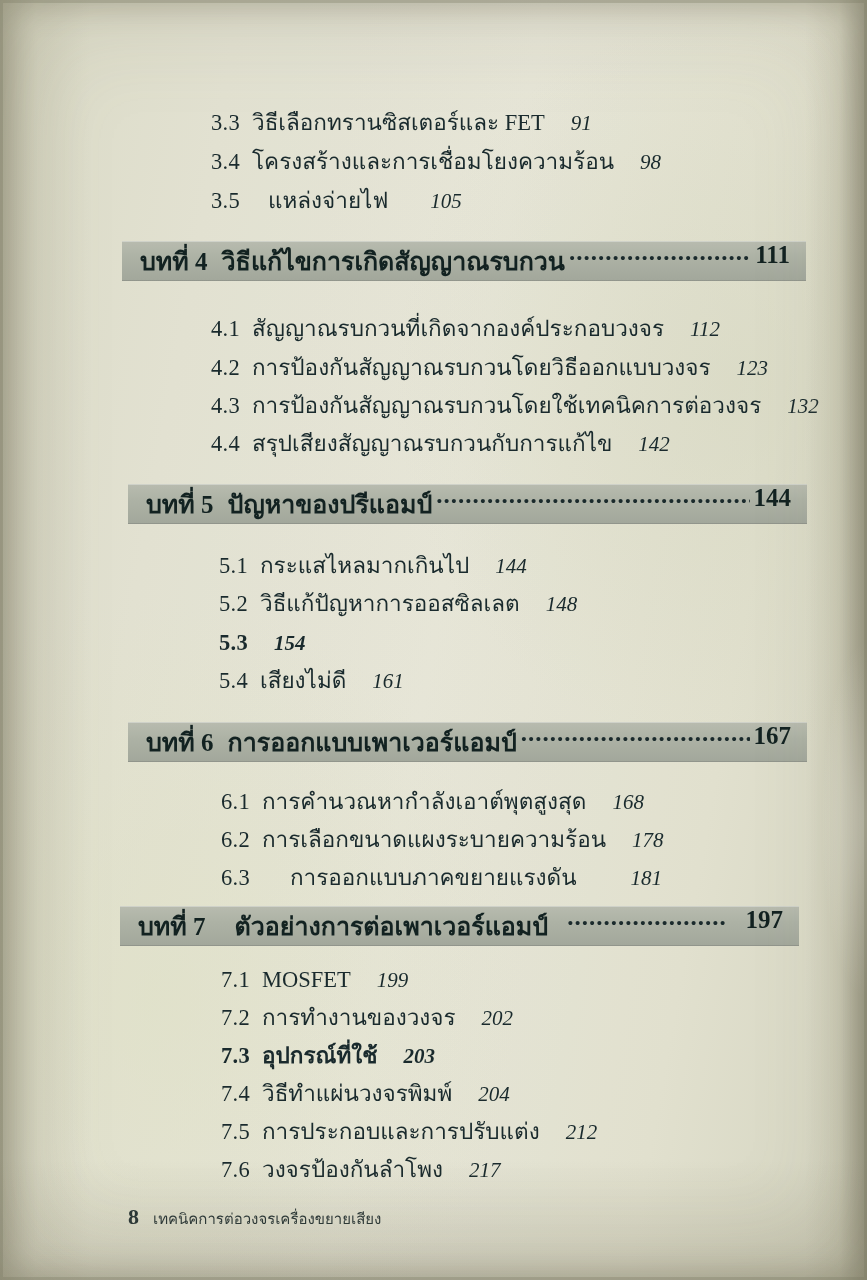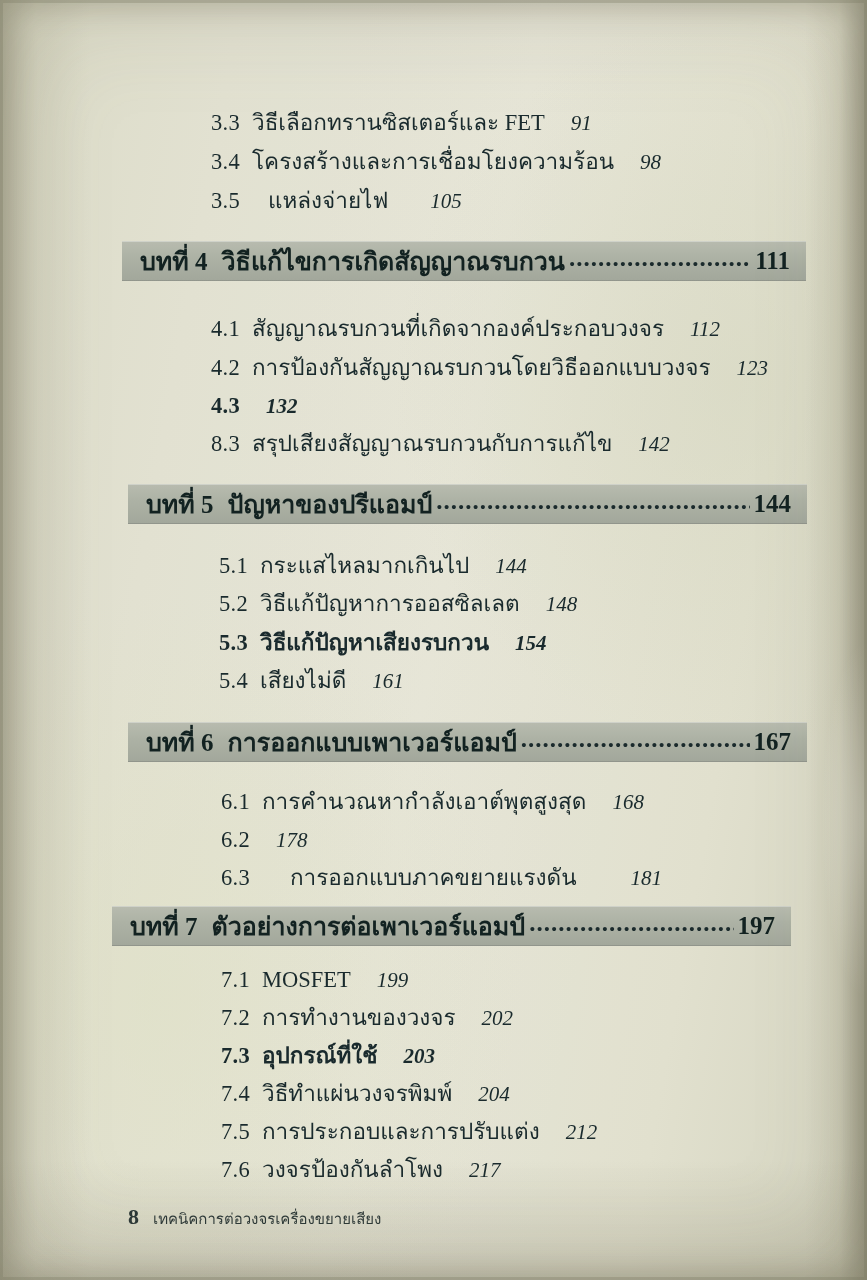--- a/index.html
+++ b/index.html
@@ -115,21 +115,20 @@
     font-style: italic;
     font-family: "Liberation Serif", serif;
     font-size: 21px;
     margin-top: 8px;
   }
 
   
   .chapter {
     position: relative;
     display: flex;
-    align-items: center;
     height: 40px;
     background: linear-gradient(to bottom, #b9bdb0 0%, #aeb3a6 40%, #a3a89c 100%);
     box-shadow: inset 0 1px 0 rgba(255,255,255,0.35), inset 0 -1px 0 rgba(0,0,0,0.10);
     padding: 0 16px 0 18px;
     font-family: "Liberation Serif", "DejaVu Serif", serif;
     font-weight: bold;
     font-size: 25px;
     color: #10201f;
     overflow: hidden;
   }
@@ -207,26 +206,27 @@
     <div class="abs toc-entry" style="left:196px; top:309px;">
       <span class="num">4.1</span>
       <span class="title">สัญญาณรบกวนที่เกิดจากองค์ประกอบวงจร</span>
       <span class="page">112</span>
     </div>
     <div class="abs toc-entry" style="left:196px; top:348px;">
       <span class="num">4.2</span>
       <span class="title">การป้องกันสัญญาณรบกวนโดยวิธีออกแบบวงจร</span>
       <span class="page">123</span>
     </div>
-    <div class="abs toc-entry" style="left:196px; top:386px;font-weight:bold;">
+    <div class="abs toc-entry" style="left:196px; top:386px;">
       <span class="num">4.3</span>
+      <span class="title">การป้องกันสัญญาณรบกวนโดยใช้เทคนิคการต่อวงจร</span>
       <span class="page">132</span>
     </div>
     <div class="abs toc-entry" style="left:196px; top:424px;">
-      <span class="num">8.3</span>
+      <span class="num">4.4</span>
       <span class="title">สรุปเสียงสัญญาณรบกวนกับการแก้ไข</span>
       <span class="page">142</span>
     </div>
 
     <div class="abs chapter" style="left:128px; top:484px; width:645px;">
       <span class="ch-label">บทที่ 5</span>
       <span class="ch-title">ปัญหาของปรีแอมป์</span>
       <span class="dots">..............................................................................</span>
       <span class="ch-page">144</span>
     </div>
@@ -236,21 +236,20 @@
       <span class="title">กระแสไหลมากเกินไป</span>
       <span class="page">144</span>
     </div>
     <div class="abs toc-entry" style="left:204px; top:584px;">
       <span class="num">5.2</span>
       <span class="title">วิธีแก้ปัญหาการออสซิลเลต</span>
       <span class="page">148</span>
     </div>
     <div class="abs toc-entry" style="left:204px; top:623px;font-weight:bold;">
       <span class="num">5.3</span>
-      <span class="title">วิธีแก้ปัญหาเสียงรบกวน</span>
       <span class="page">154</span>
     </div>
     <div class="abs toc-entry" style="left:204px; top:661px;">
       <span class="num">5.4</span>
       <span class="title">เสียงไม่ดี</span>
       <span class="page">161</span>
     </div>
 
     <div class="abs chapter" style="left:128px; top:722px; width:645px;">
       <span class="ch-label">บทที่ 6</span>
@@ -259,29 +258,30 @@
       <span class="ch-page">167</span>
     </div>
 
     <div class="abs toc-entry" style="left:206px; top:782px;">
       <span class="num">6.1</span>
       <span class="title">การคำนวณหากำลังเอาต์พุตสูงสุด</span>
       <span class="page">168</span>
     </div>
     <div class="abs toc-entry" style="left:206px; top:820px;">
       <span class="num">6.2</span>
+      <span class="title">การเลือกขนาดแผงระบายความร้อน</span>
       <span class="page">178</span>
     </div>
     <div class="abs toc-entry" style="left:206px; top:858px;gap:28px;">
       <span class="num">6.3</span>
       <span class="title">การออกแบบภาคขยายแรงดัน</span>
       <span class="page">181</span>
     </div>
 
-    <div class="abs chapter" style="left:112px; top:906px; width:645px;">
+    <div class="abs chapter" style="left:120px; top:906px; width:645px;gap:15px;">
       <span class="ch-label">บทที่ 7</span>
       <span class="ch-title">ตัวอย่างการต่อเพาเวอร์แอมป์</span>
       <span class="dots">..................................................</span>
       <span class="ch-page">197</span>
     </div>
 
     <div class="abs toc-entry" style="left:206px; top:960px;">
       <span class="num">7.1</span>
       <span class="title">MOSFET</span>
       <span class="page">199</span>

